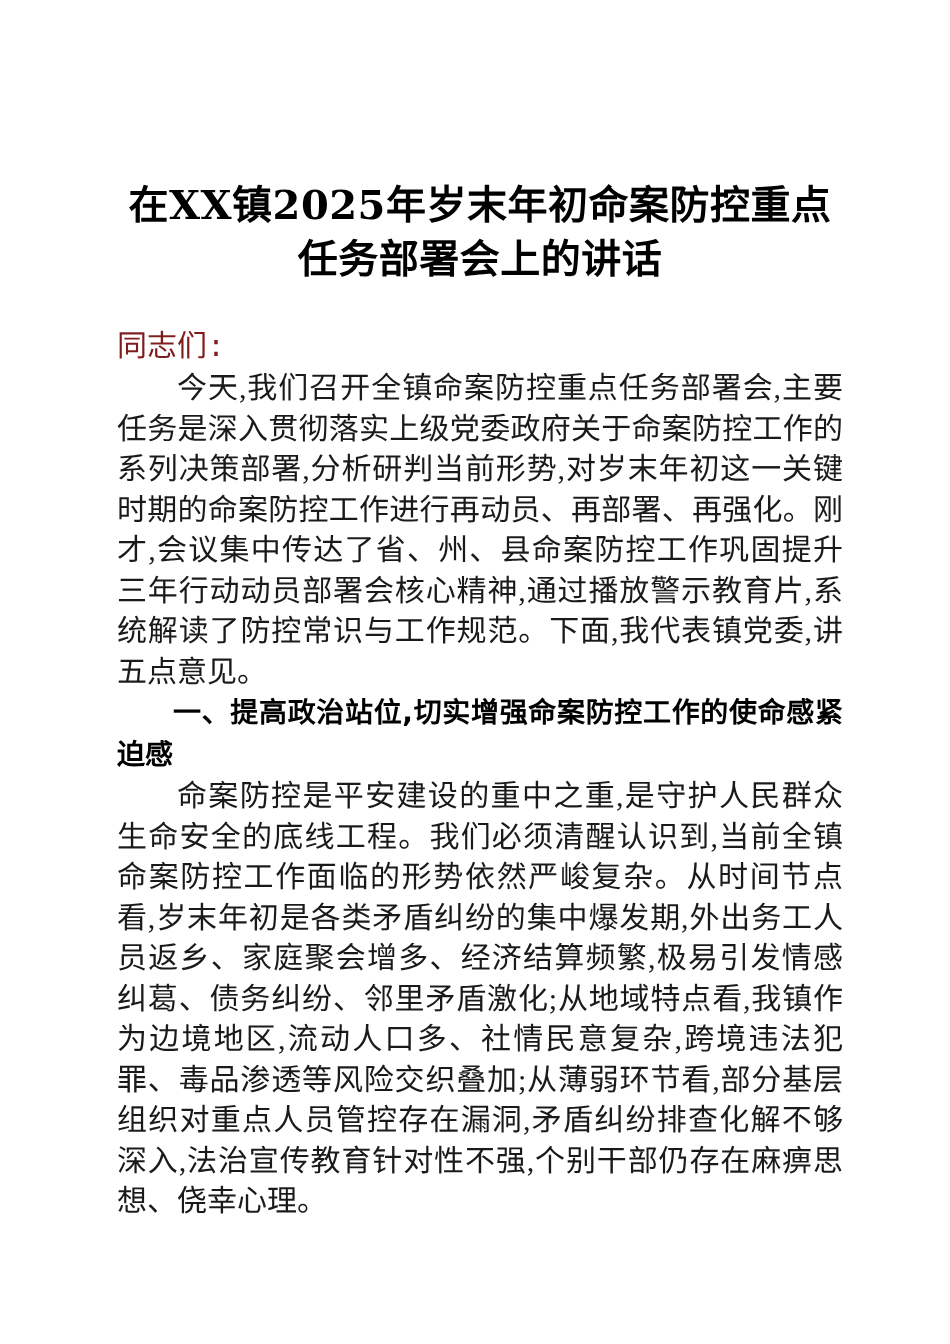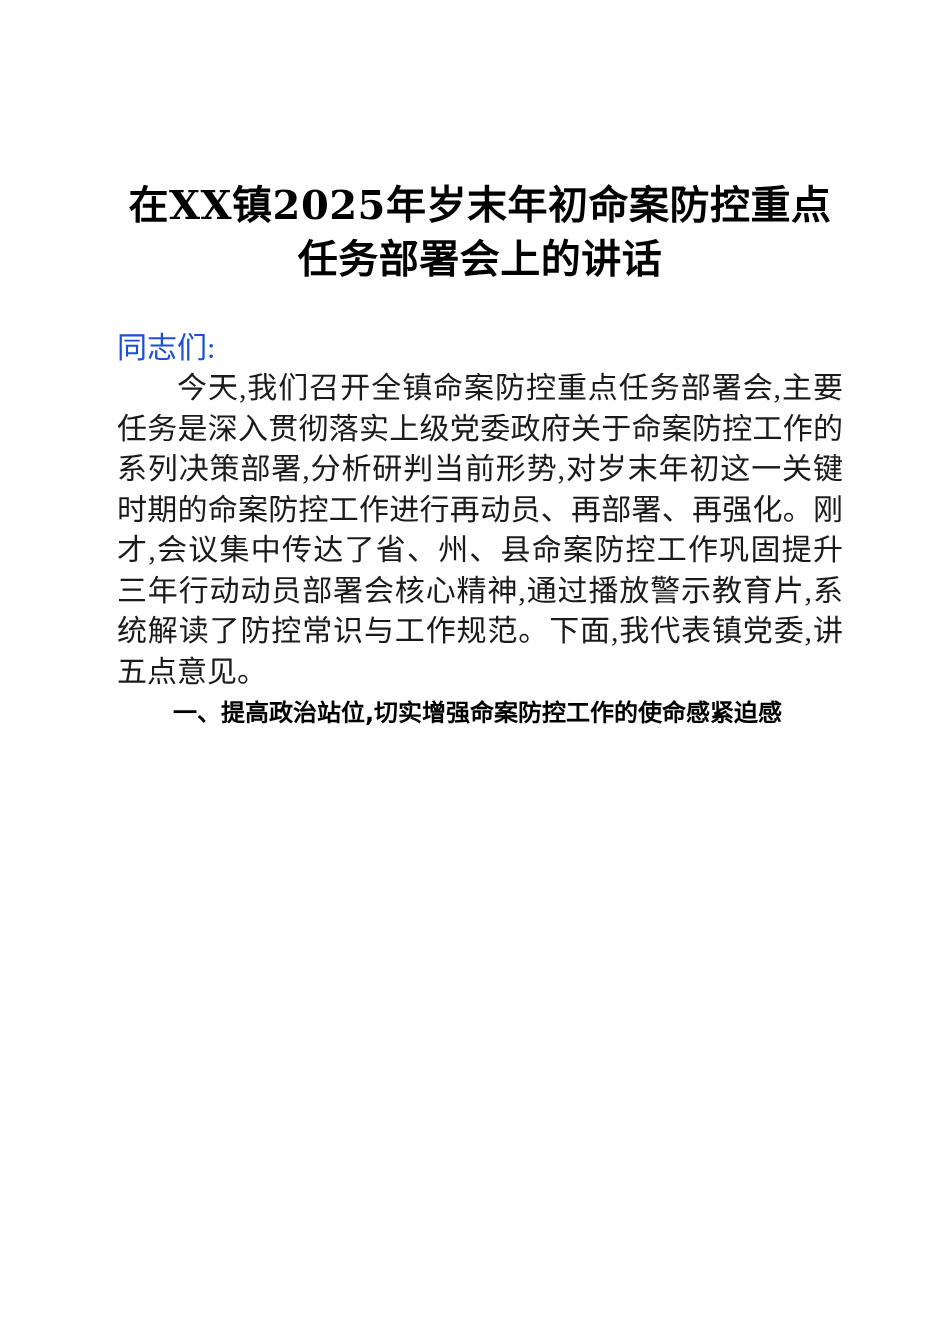--- a/index.html
+++ b/index.html
@@ -35,24 +35,24 @@
     text-align: center;
     color: #000000;
     margin: 0;
     padding-top: 166px;
     letter-spacing: 0.5px;
     white-space: pre-line;
   }
 
   
   .salutation {
-    font-family: Liberation Serif, serif;
+    font-family: Liberation Mono, monospace;
     font-size: 30px;
     line-height: 40px;
-    color: #1d4ed8;
+    color: #7f1d1d;
     margin: 0;
     padding-top: 42px;
     text-align: justify;
     text-justify: inter-character;
   }
 
   
   .para {
     font-family: Liberation Serif, serif;
     font-size: 30px;
@@ -62,21 +62,21 @@
     text-indent: 60px;
     text-align: justify;
     text-justify: inter-character;
     word-break: break-all;
   }
 
   
   .section-heading {
     font-family: "DejaVu Sans", "Liberation Sans", sans-serif;
     font-weight: bold;
-    font-size: 24px;
+    font-size: 28px;
     line-height: 42px;
     color: #000000;
     margin: 0;
     text-indent: 56px;
     text-align: justify;
     text-justify: inter-character;
     word-break: break-all;
   }
 </style>
 </head>
@@ -87,15 +87,16 @@
 
     <h1 class="doc-title">在XX镇2025年岁末年初命案防控重点
 任务部署会上的讲话</h1>
 
     <p class="salutation">同志们:</p>
 
     <p class="para">今天,我们召开全镇命案防控重点任务部署会,主要任务是深入贯彻落实上级党委政府关于命案防控工作的系列决策部署,分析研判当前形势,对岁末年初这一关键时期的命案防控工作进行再动员、再部署、再强化。刚才,会议集中传达了省、州、县命案防控工作巩固提升三年行动动员部署会核心精神,通过播放警示教育片,系统解读了防控常识与工作规范。下面,我代表镇党委,讲五点意见。</p>
 
     <p class="section-heading">一、提高政治站位,切实增强命案防控工作的使命感紧迫感</p>
 
+    <p class="para">命案防控是平安建设的重中之重,是守护人民群众生命安全的底线工程。我们必须清醒认识到,当前全镇命案防控工作面临的形势依然严峻复杂。从时间节点看,岁末年初是各类矛盾纠纷的集中爆发期,外出务工人员返乡、家庭聚会增多、经济结算频繁,极易引发情感纠葛、债务纠纷、邻里矛盾激化;从地域特点看,我镇作为边境地区,流动人口多、社情民意复杂,跨境违法犯罪、毒品渗透等风险交织叠加;从薄弱环节看,部分基层组织对重点人员管控存在漏洞,矛盾纠纷排查化解不够深入,法治宣传教育针对性不强,个别干部仍存在麻痹思想、侥幸心理。</p>
 
   </div>
 </div>
 
 </body></html>

